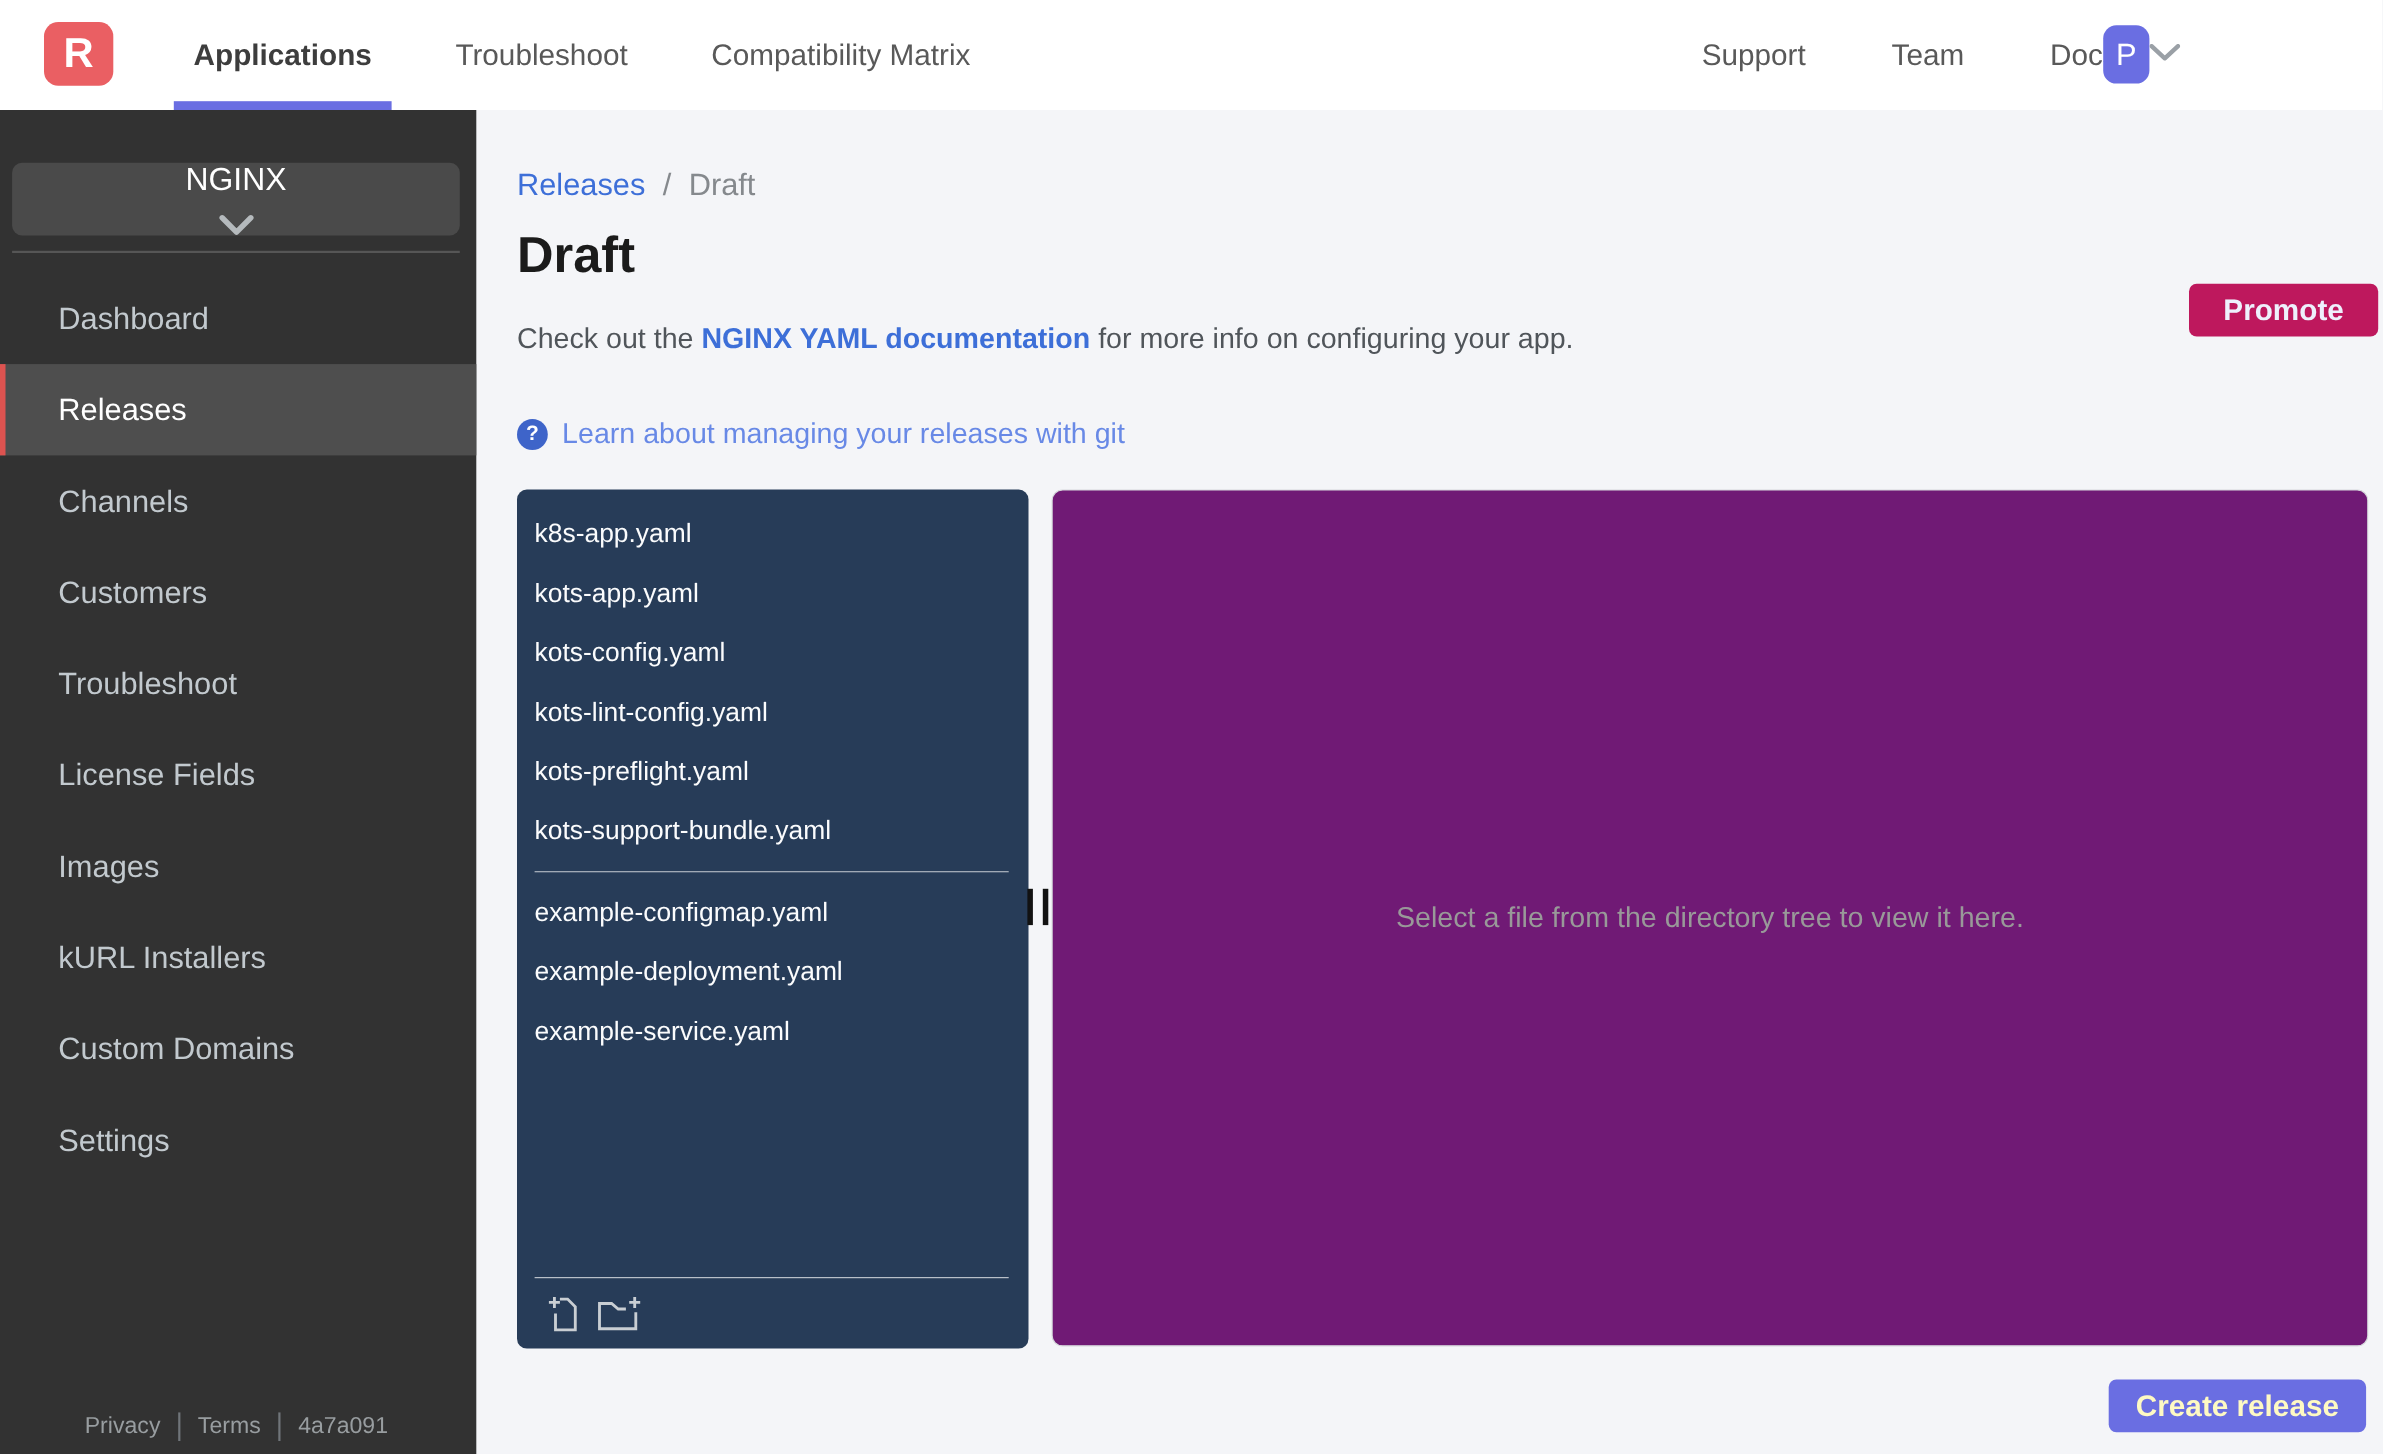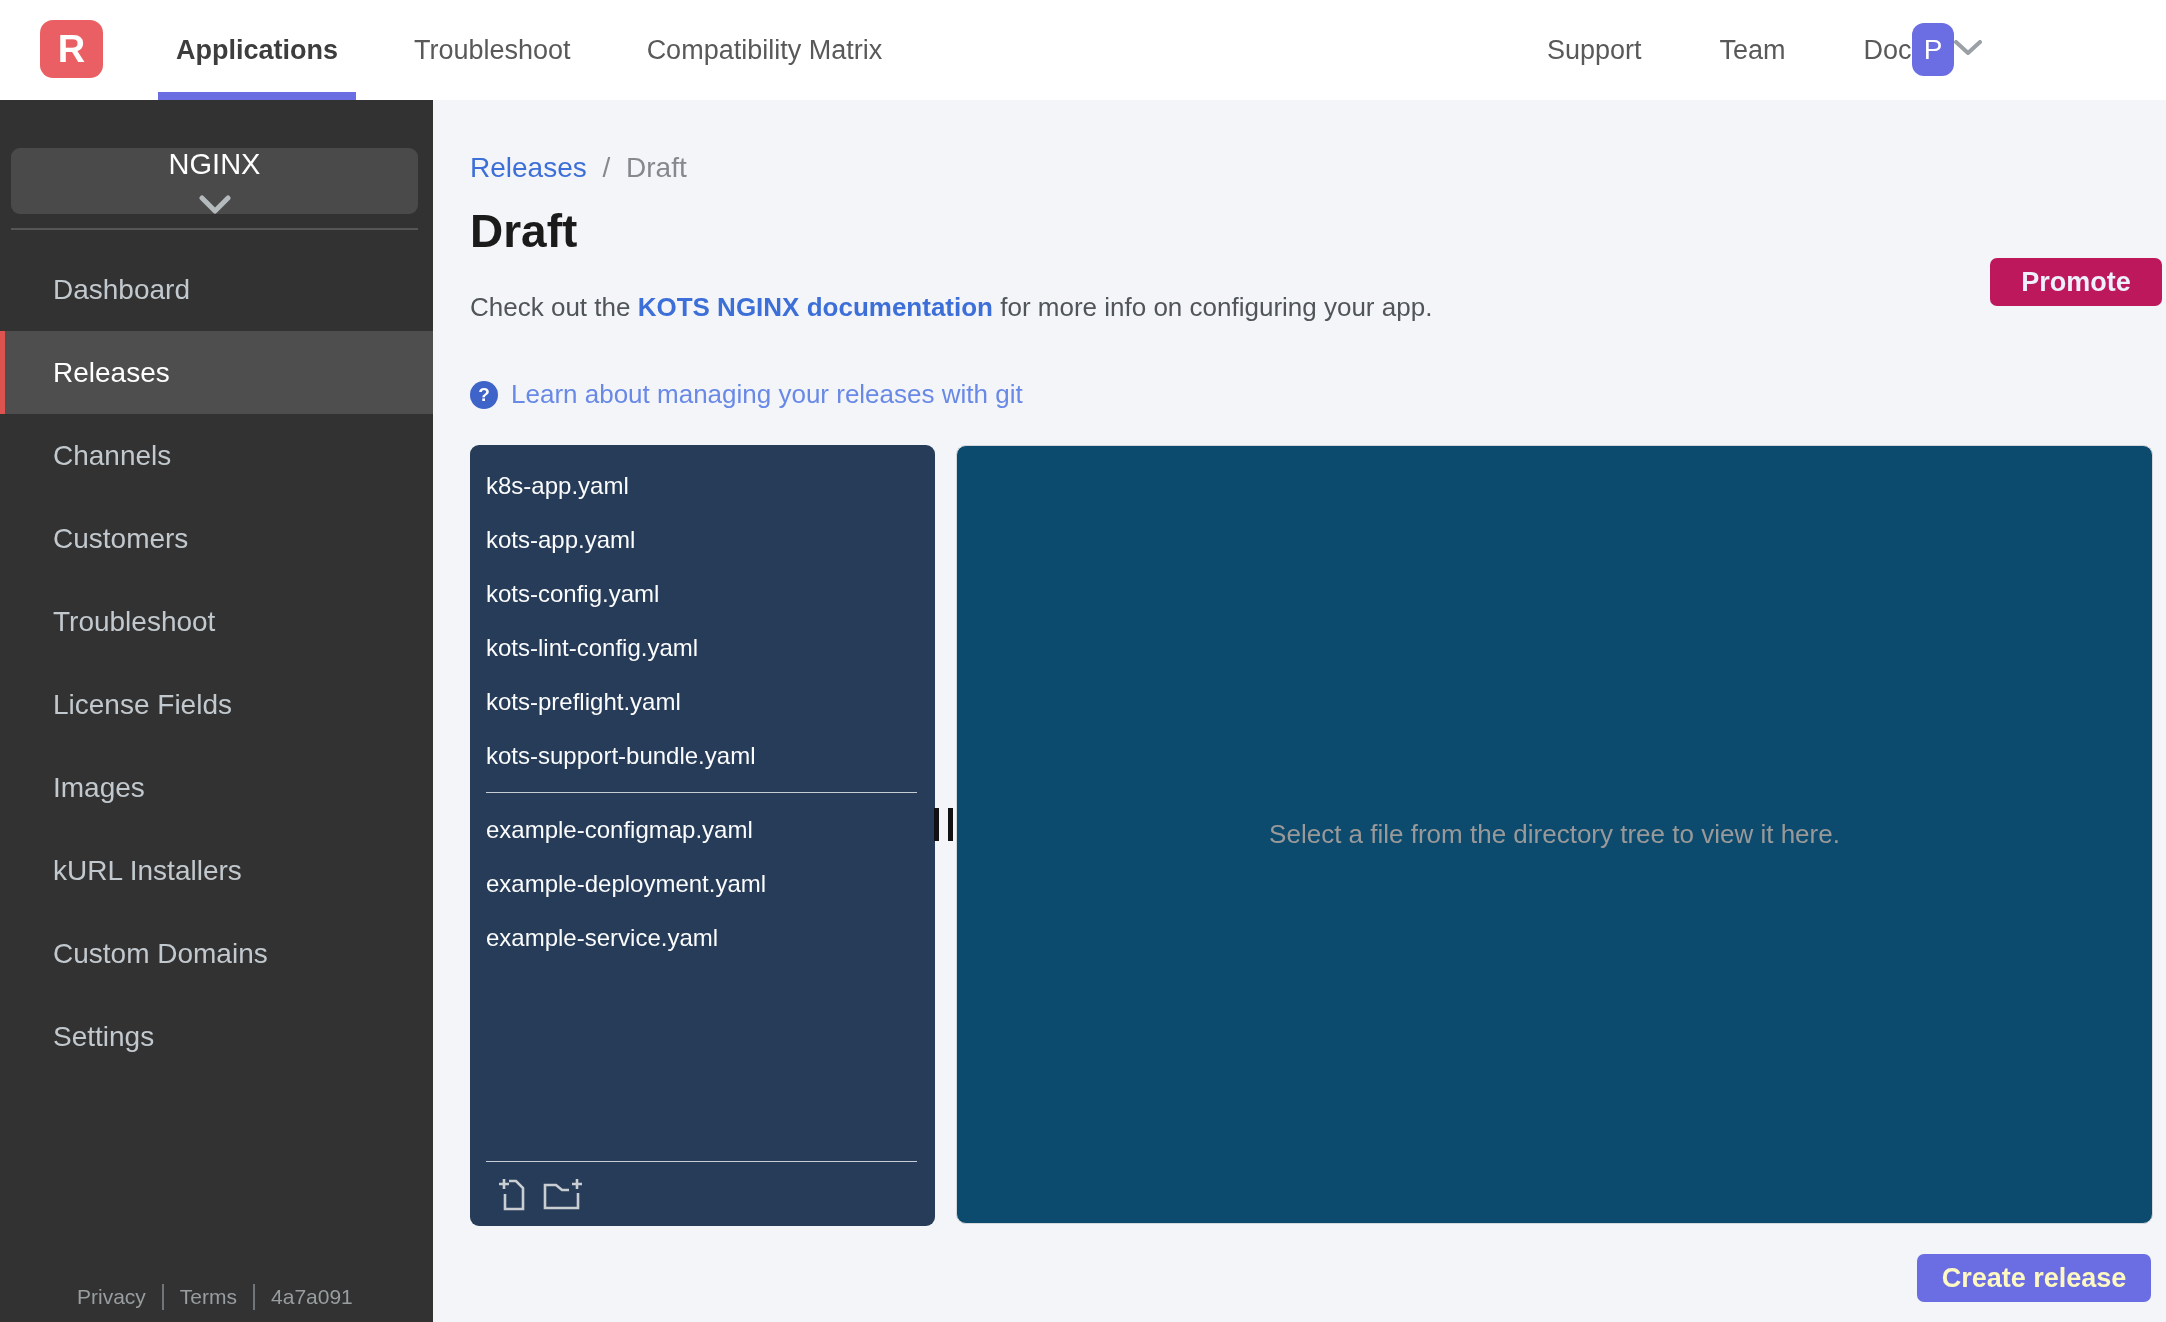--- a/index.html
+++ b/index.html
@@ -68,21 +68,21 @@
   .tree-footer{position:absolute;left:0;right:0;bottom:0;height:64px;display:flex;
                align-items:center;gap:15px;padding-left:27px;}
   .tree-icon-btn{background:none;border:none;padding:0;color:#c9ced3;cursor:pointer;display:flex;}
 
   
   .drag-bar{position:absolute;width:5px;height:33px;background:#121212;z-index:4;cursor:col-resize;}
   .drag-bar.b1{left:934px;top:808px;}
   .drag-bar.b2{left:948px;top:808px;}
 
   
-  .main-panel{position:absolute;left:956px;top:445px;width:1197px;height:779px;background:#0c4a6e;
+  .main-panel{position:absolute;left:956px;top:445px;width:1197px;height:779px;background:#701a75;
               border:1px solid #d5d8db;border-radius:10px;box-sizing:border-box;
               display:flex;align-items:center;justify-content:center;}
   .editor-placeholder{font-size:26px;color:#999999;}
 
   .create-btn{position:absolute;left:1917px;top:1254px;width:234px;height:48px;border-radius:7px;
               background:#6a6ee2;color:#fef9c3;font-size:27px;font-weight:bold;border:none;
               display:flex;align-items:center;justify-content:center;cursor:pointer;}
 </style>
 </head>
 <body>
@@ -183,21 +183,21 @@
 
   <div class="breadcrumb">
     <span class="crumb-link">Releases</span>
     <span class="crumb-sep">/</span>
     <span>Draft</span>
   </div>
 
   <div class="page-title">Draft</div>
 
   <div class="description">
-    <span>Check out the </span><span class="desc-link">KOTS NGINX documentation</span><span> for more info on configuring your app.</span>
+    <span>Check out the </span><span class="desc-link">NGINX YAML documentation</span><span> for more info on configuring your app.</span>
   </div>
 
   <button class="promote-btn" disabled="">Promote</button>
 
   <div class="git-row">
     <span class="git-icon">?</span>
     <span class="git-label">Learn about managing your releases with git</span>
   </div>
 
   <div class="tree-panel">

